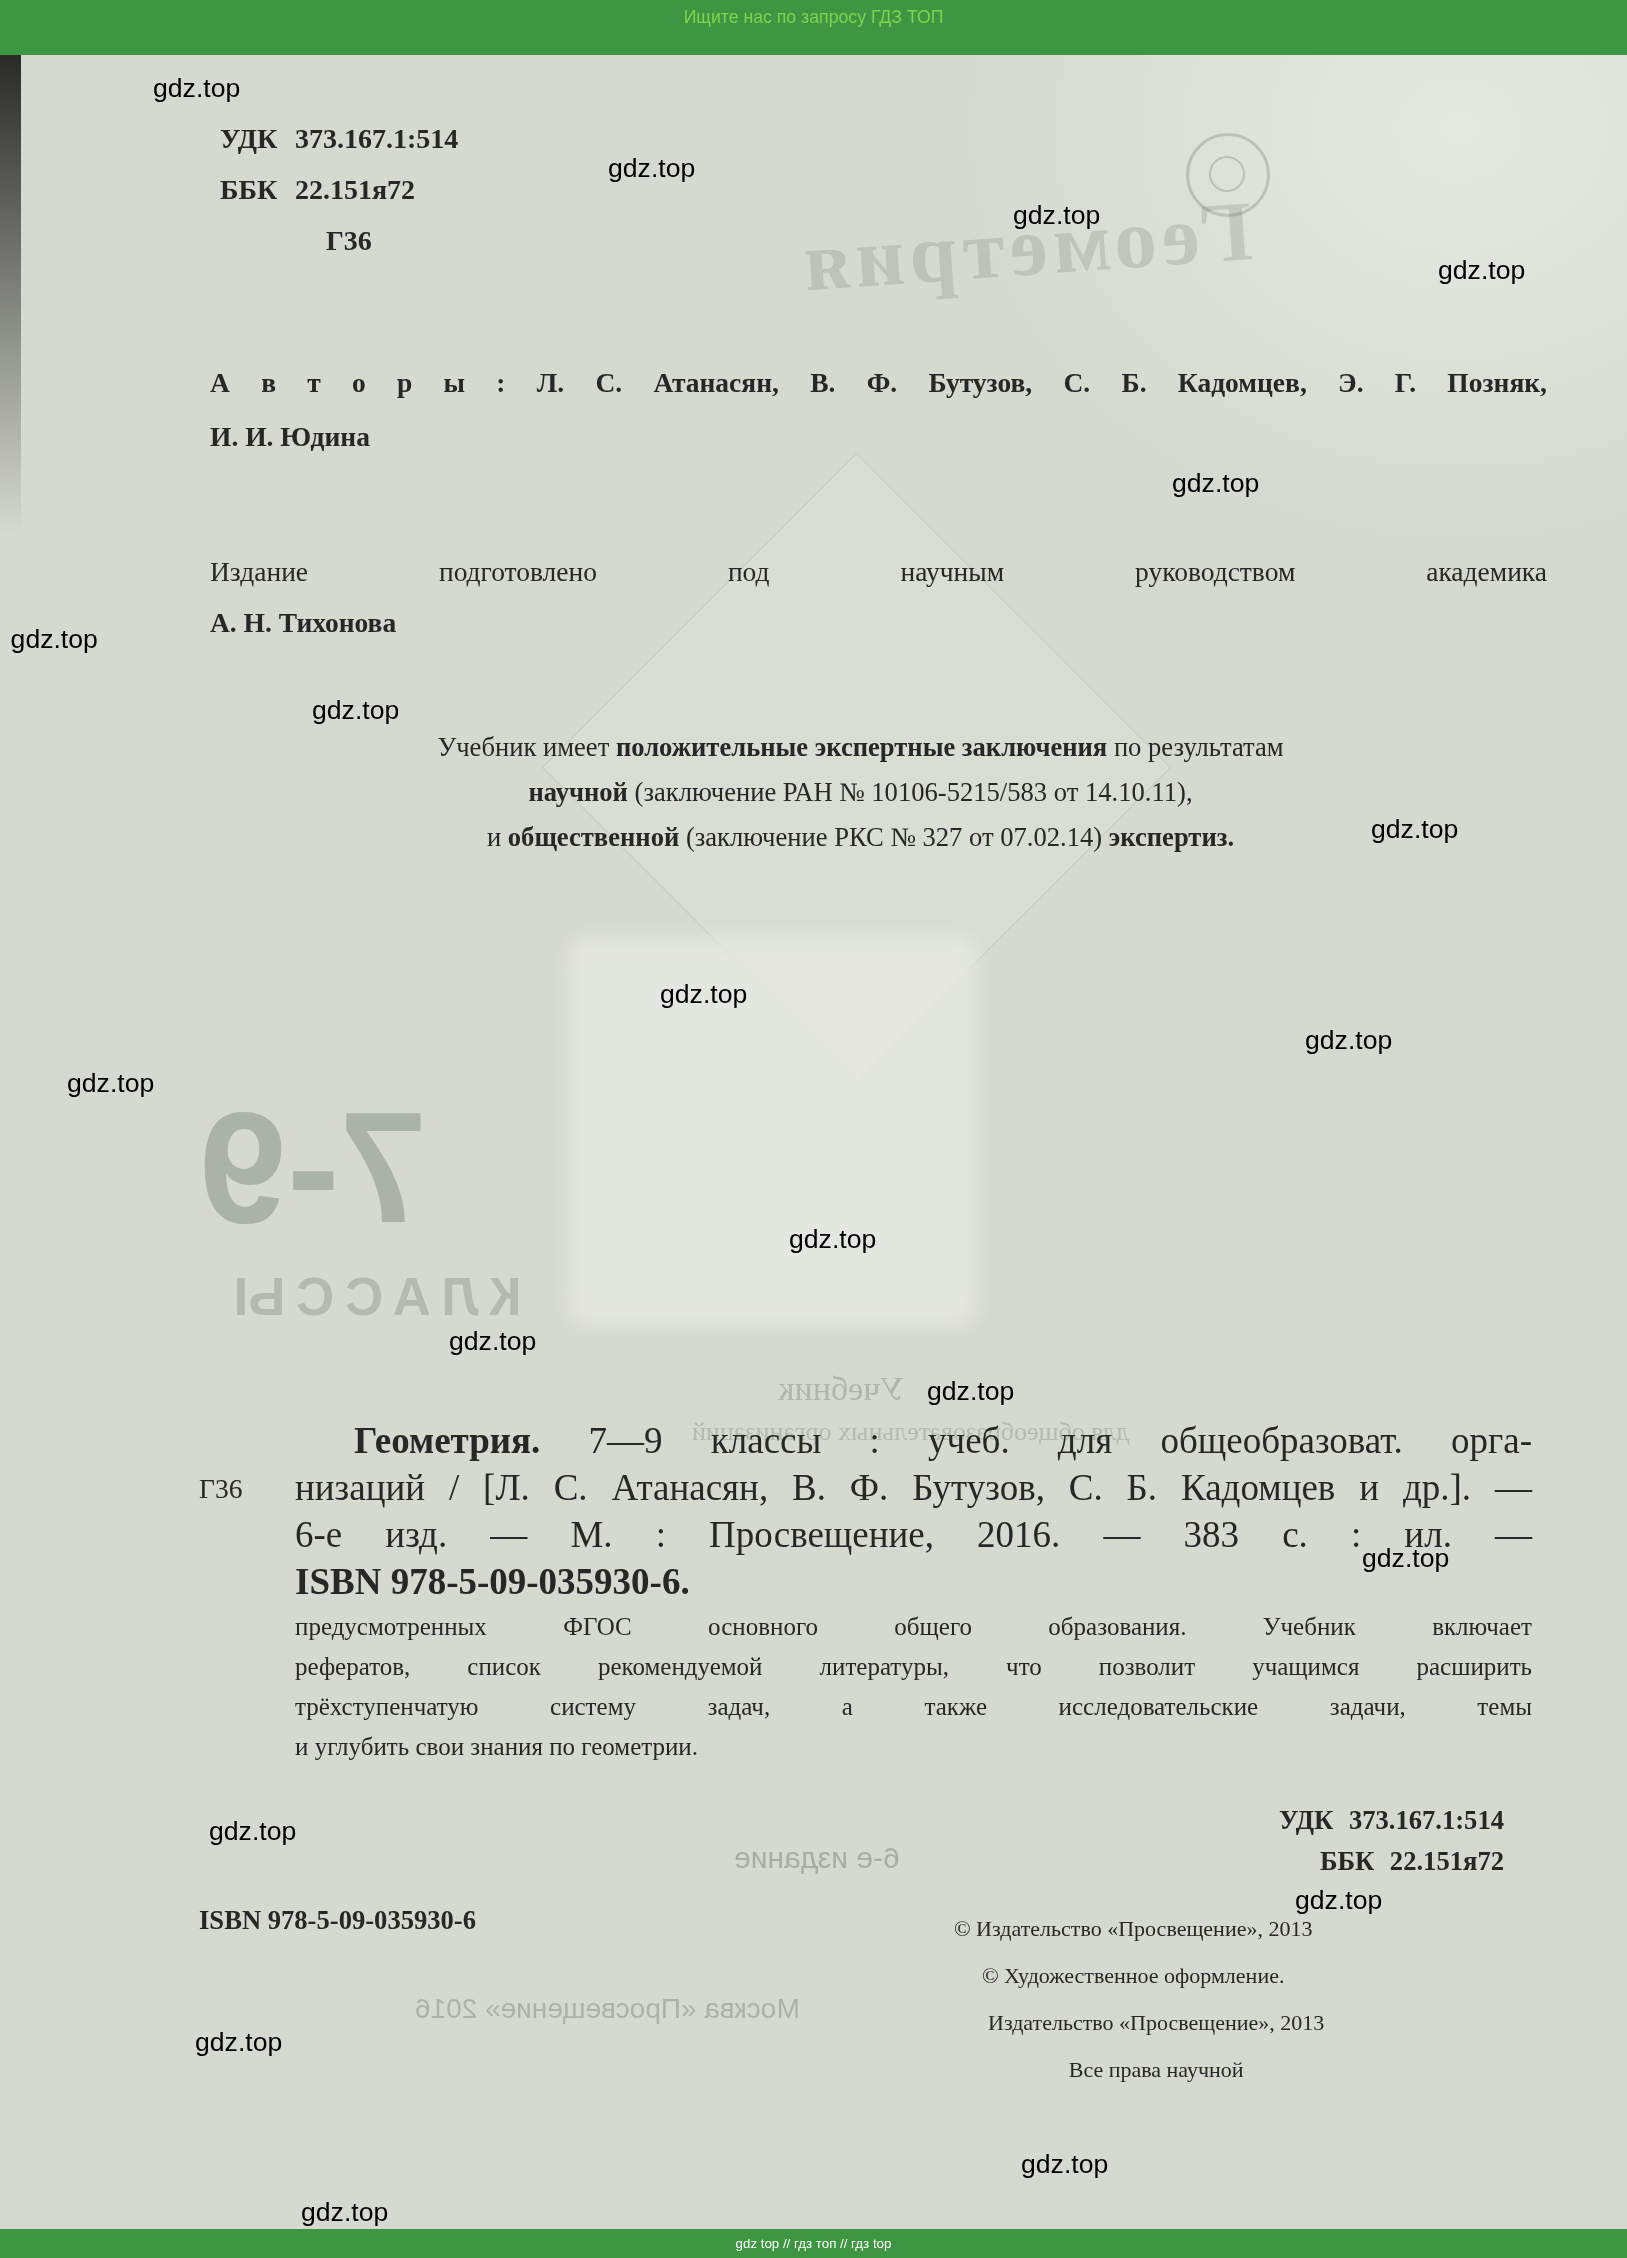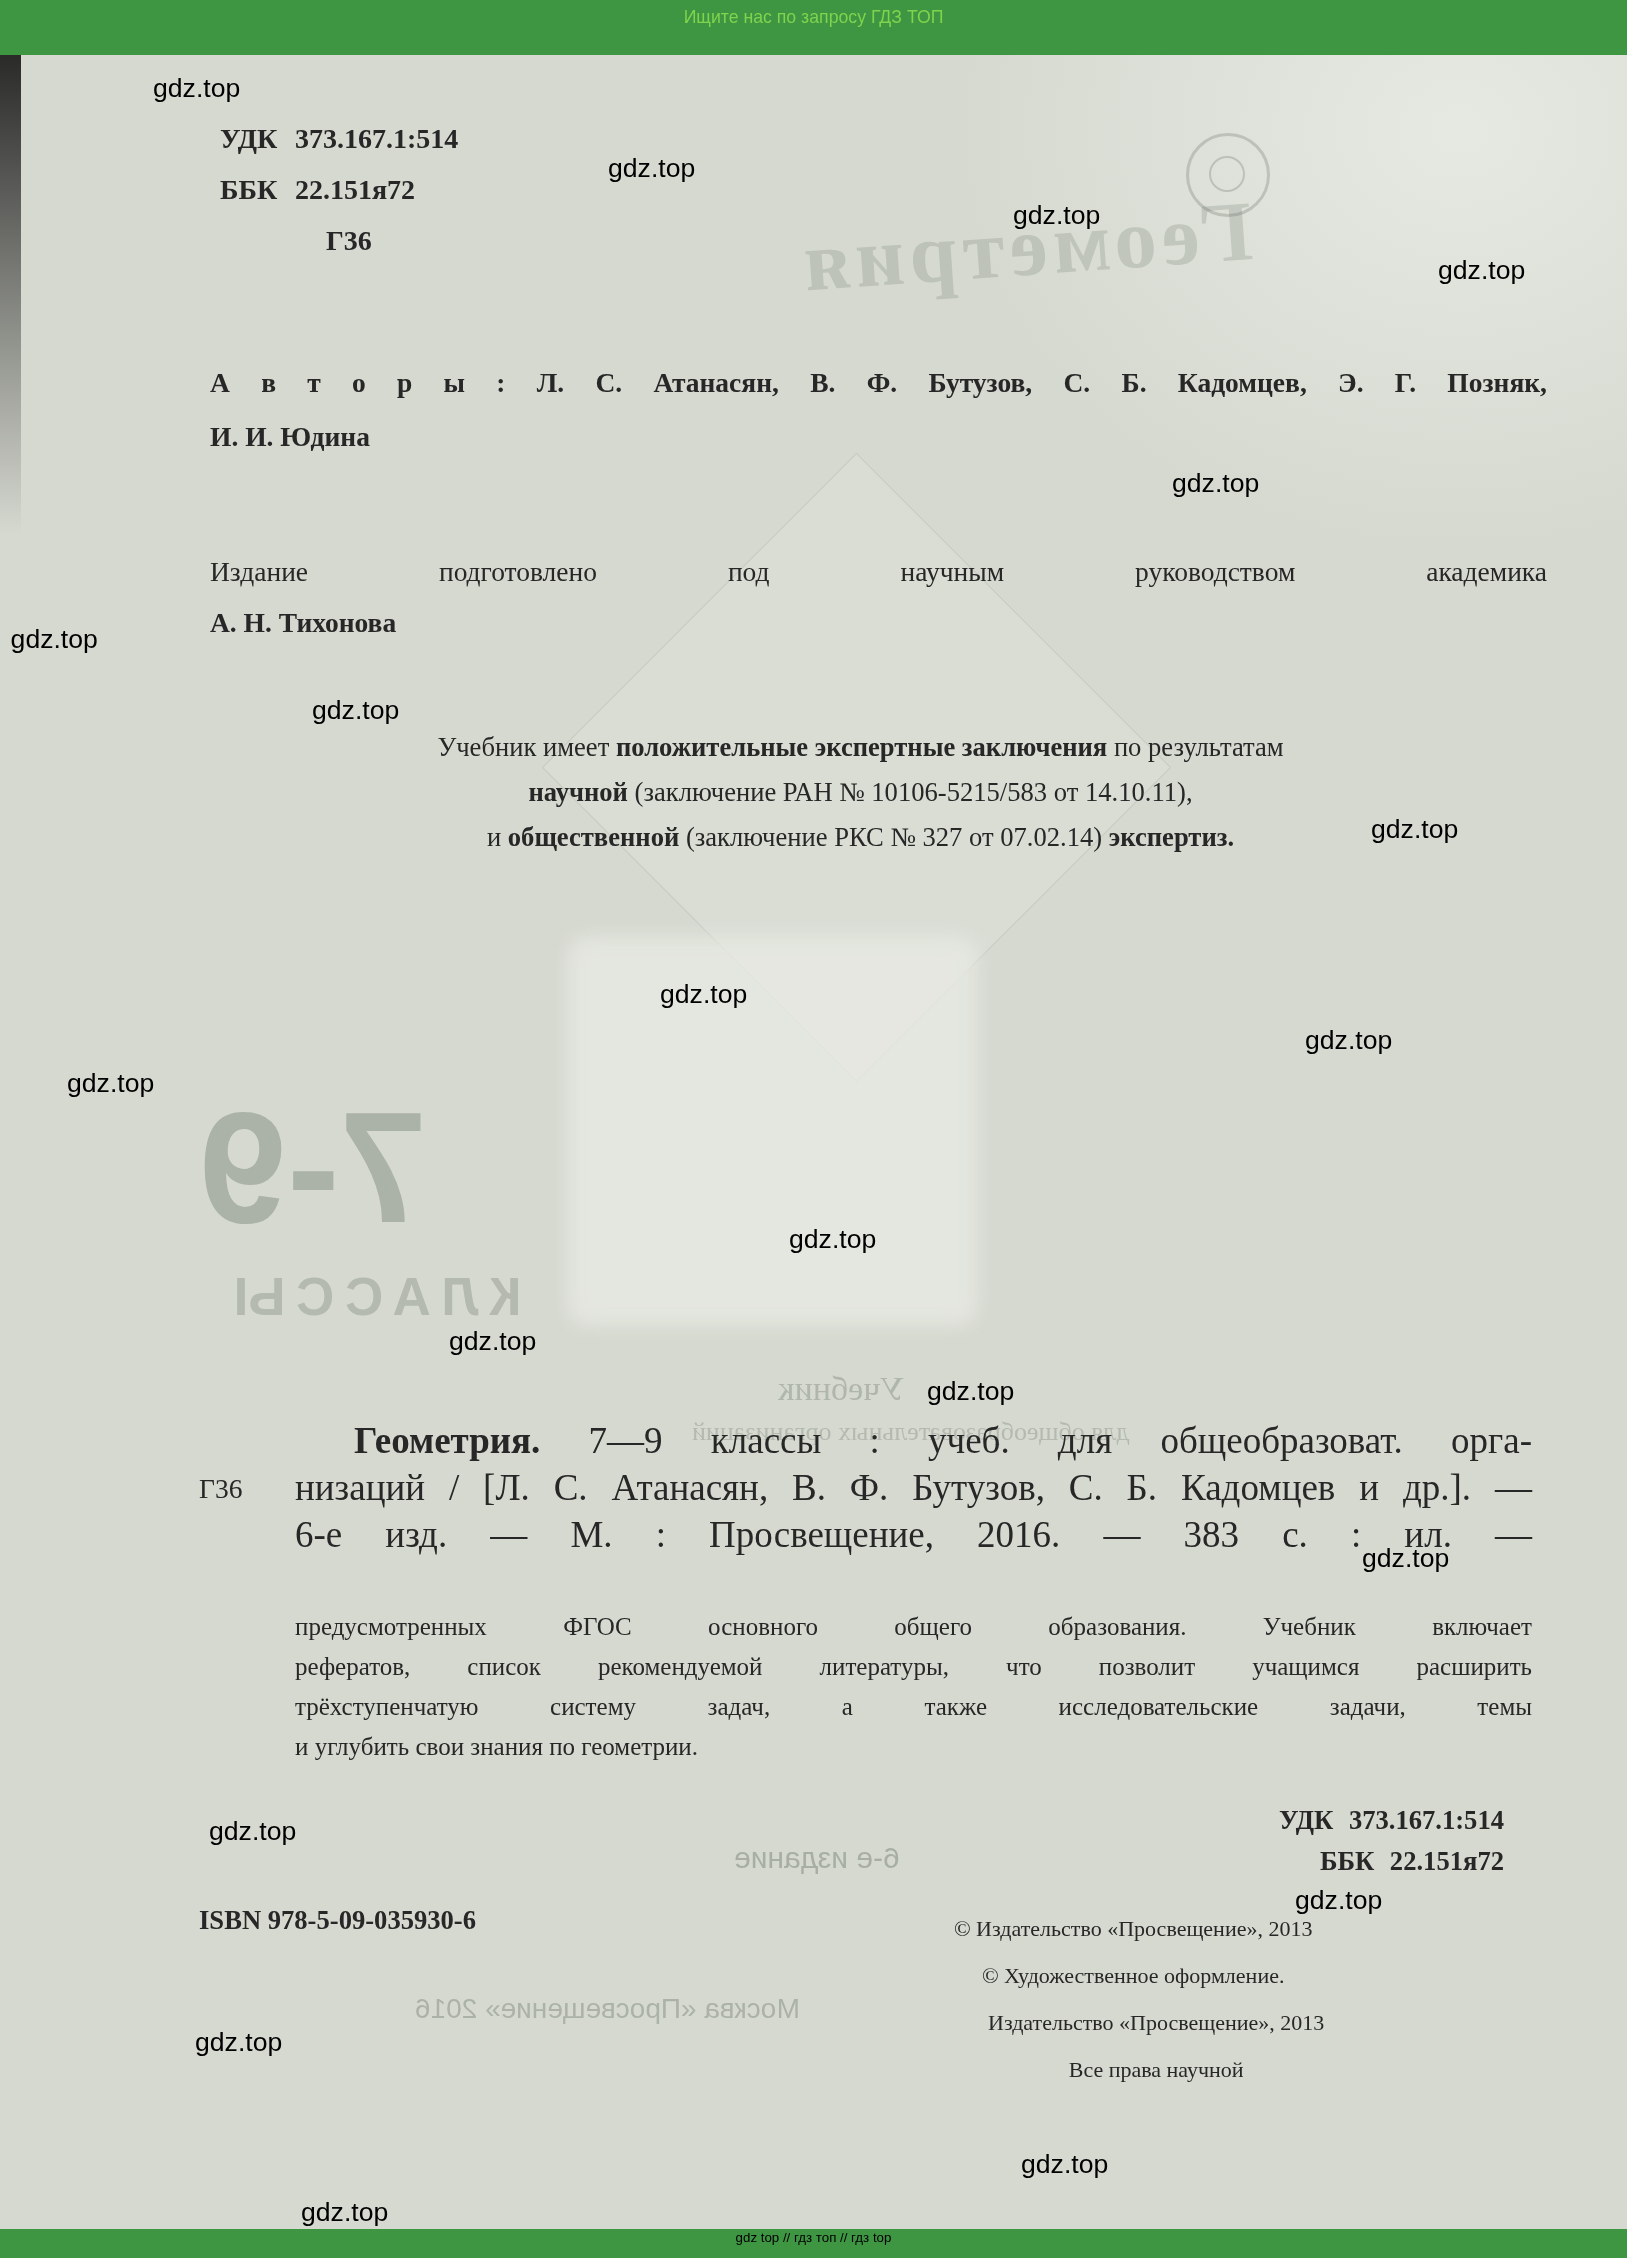--- a/index.html
+++ b/index.html
@@ -8,22 +8,22 @@
     background:#3e9643;
     font-family:"Liberation Serif",serif;
     color:#272727;
   }
   .abs{position:absolute;}
   
   .top-banner{left:0;top:0;width:1627px;height:55px;text-align:center;}
   .top-banner-text{display:inline-block;margin-top:7px;font-family:"Liberation Sans",sans-serif;
     font-size:17.7px;color:#7fd34d;}
   .bottom-banner{left:0;top:2229px;width:1627px;height:29px;text-align:center;}
-  .bottom-banner-text{display:inline-block;margin-top:1px;font-family:"Liberation Sans",sans-serif;
-    font-size:13.3px;color:#000000;}
+  .bottom-banner-text{display:inline-block;margin-top:7px;font-family:"Liberation Sans",sans-serif;
+    font-size:13.3px;color:#ffffff;}
   
   .paper{left:0;top:55px;width:1627px;height:2174px;background:#d6d9d0;}
   .paper-light-tr{right:0;top:55px;width:674px;height:497px;
     background:radial-gradient(ellipse at 75% 15%, rgba(233,236,228,.85), rgba(233,236,228,0) 70%);}
   .scan-shadow-left{left:0;top:55px;width:21px;height:479px;
     background:linear-gradient(180deg, rgba(18,18,18,.88), rgba(18,18,18,0));}
   
   .st{color:#828c80;pointer-events:none;}
   .st-title{left:798px;top:197px;font-size:85px;font-weight:bold;letter-spacing:5.3px;
     opacity:.28;transform:scaleX(-1) rotate(4deg);white-space:nowrap;}
@@ -112,20 +112,21 @@
   <div><span>Учебник имеет </span><b>положительные экспертные заключения</b><span> по результатам</span></div>
   <div><b>научной</b><span> (заключение РАН № 10106-5215/583 от 14.10.11),</span></div>
   <div><span>и </span><b>общественной</b><span> (заключение РКС № 327 от 07.02.14) </span><b>экспертиз.</b></div>
 </div>
 
 <div class="abs bib-g36">Г36</div>
 <div class="abs bib">
   <div class="l1 jl"><b>Геометрия.</b><span> 7—9 классы : учеб. для общеобразоват. орга-</span></div>
   <div class="jl">низаций / [Л. С. Атанасян, В. Ф. Бутузов, С. Б. Кадомцев и др.]. —</div>
   <div class="jl">6-е изд. — М. : Просвещение, 2016. — 383 с. : ил. —</div>
+  <div class="l4">ISBN 978-5-09-035930-6.</div>
 </div>
 
 <div class="abs annotation">
   <div class="jl">предусмотренных ФГОС основного общего образования. Учебник включает</div>
   <div class="jl">рефератов, список рекомендуемой литературы, что позволит учащимся расширить</div>
   <div class="jl">трёхступенчатую систему задач, а также исследовательские задачи, темы</div>
   <div>и углубить свои знания по геометрии.</div>
 </div>
 
 <div class="abs codes-bottom">

